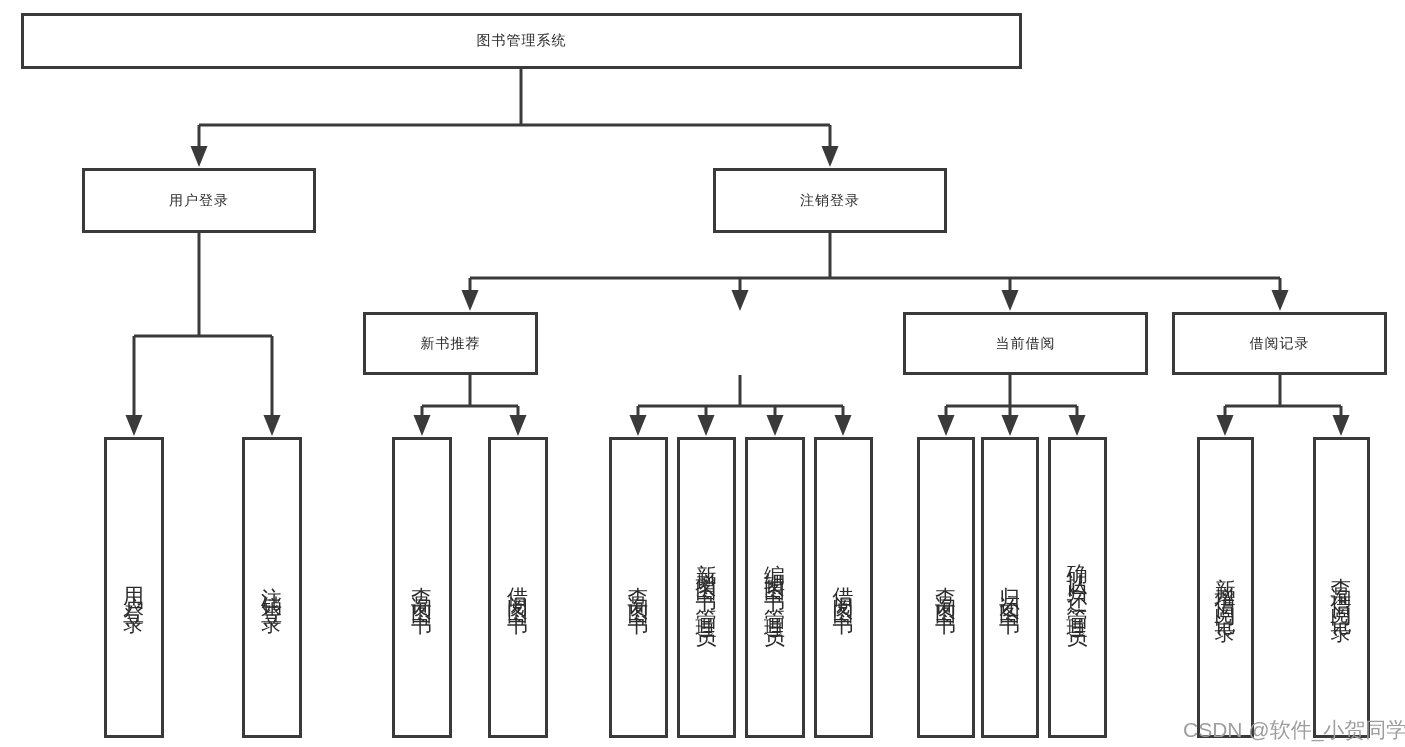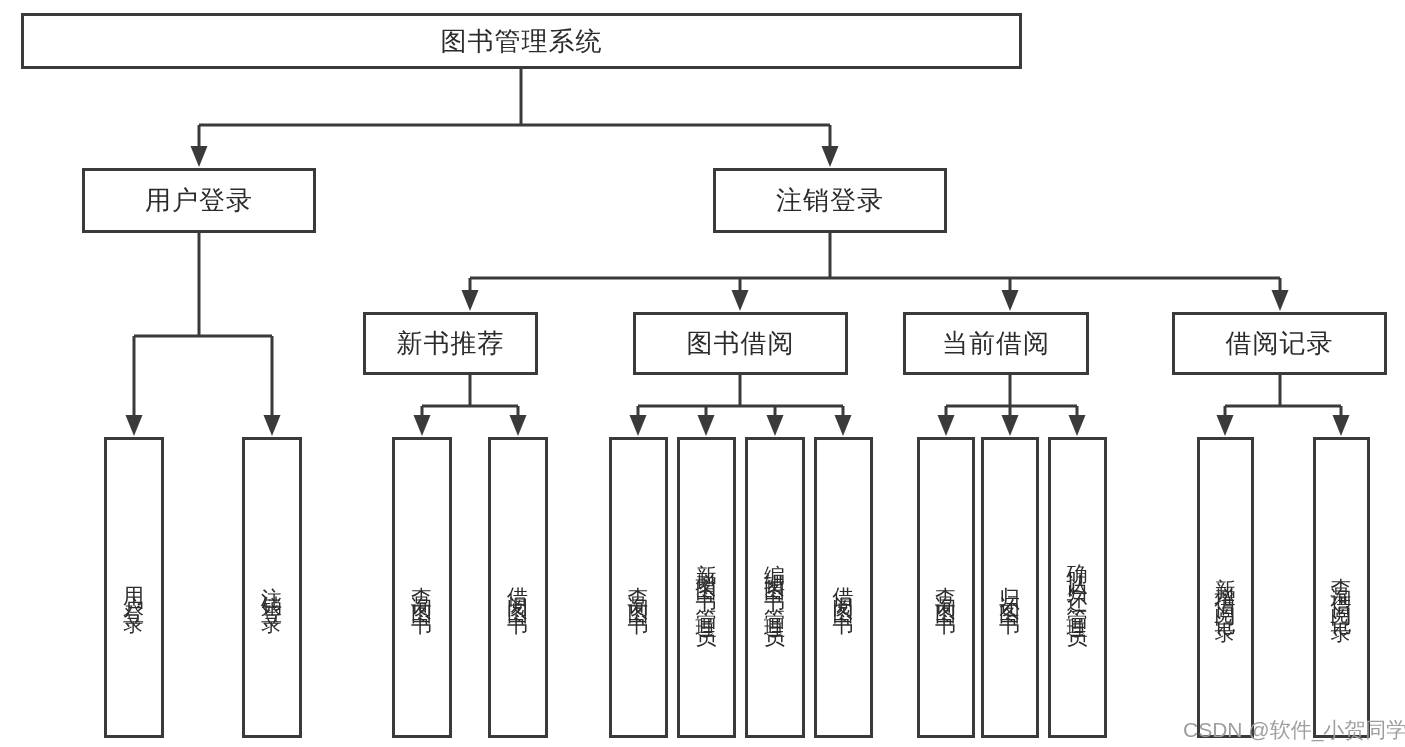--- a/index.html
+++ b/index.html
@@ -18,21 +18,21 @@
   .wires{position:absolute;left:0;top:0;z-index:1;}
   .wires .lines path{stroke:var(--line);stroke-width:3;fill:none;}
   .wires .heads path{fill:var(--line);stroke:none;}
   .node{
     position:absolute;z-index:2;box-sizing:border-box;
     background:var(--background);
     border:3px solid var(--line);
     display:flex;align-items:center;justify-content:center;
     text-align:center;
   }
-  .node.h span{font-size:26px;letter-spacing:1px;white-space:nowrap;}
+  .node.h span{font-size:14px;letter-spacing:1px;white-space:nowrap;}
   .node.leaf span{
     writing-mode:vertical-rl;
     text-orientation:mixed;
     font-size:21px;
     letter-spacing:9px;
     line-height:1.1;
   }
   .watermark{
     position:absolute;z-index:5;
     left:1183px;top:716px;
@@ -122,24 +122,21 @@
   <div class="node h" style="left:82px;top:168px;width:234px;height:65px">
     <span>用户登录</span>
   </div>
   <div class="node h" style="left:713px;top:168px;width:234px;height:65px">
     <span>注销登录</span>
   </div>
 
   <div class="node h" style="left:363px;top:312px;width:175px;height:63px">
     <span>新书推荐</span>
   </div>
-  <div class="node h" style="left:633px;top:312px;width:215px;height:63px">
-    <span>图书借阅</span>
-  </div>
-  <div class="node h" style="left:903px;top:312px;width:186px;height:63px">
+  <div class="node h" style="left:903px;top:312px;width:245px;height:63px">
     <span>当前借阅</span>
   </div>
   <div class="node h" style="left:1172px;top:312px;width:215px;height:63px">
     <span>借阅记录</span>
   </div>
 
   <div class="node leaf" style="left:104px;top:437px;width:60px;height:301px">
     <span>用户登录</span>
   </div>
   <div class="node leaf" style="left:242px;top:437px;width:60px;height:301px">

